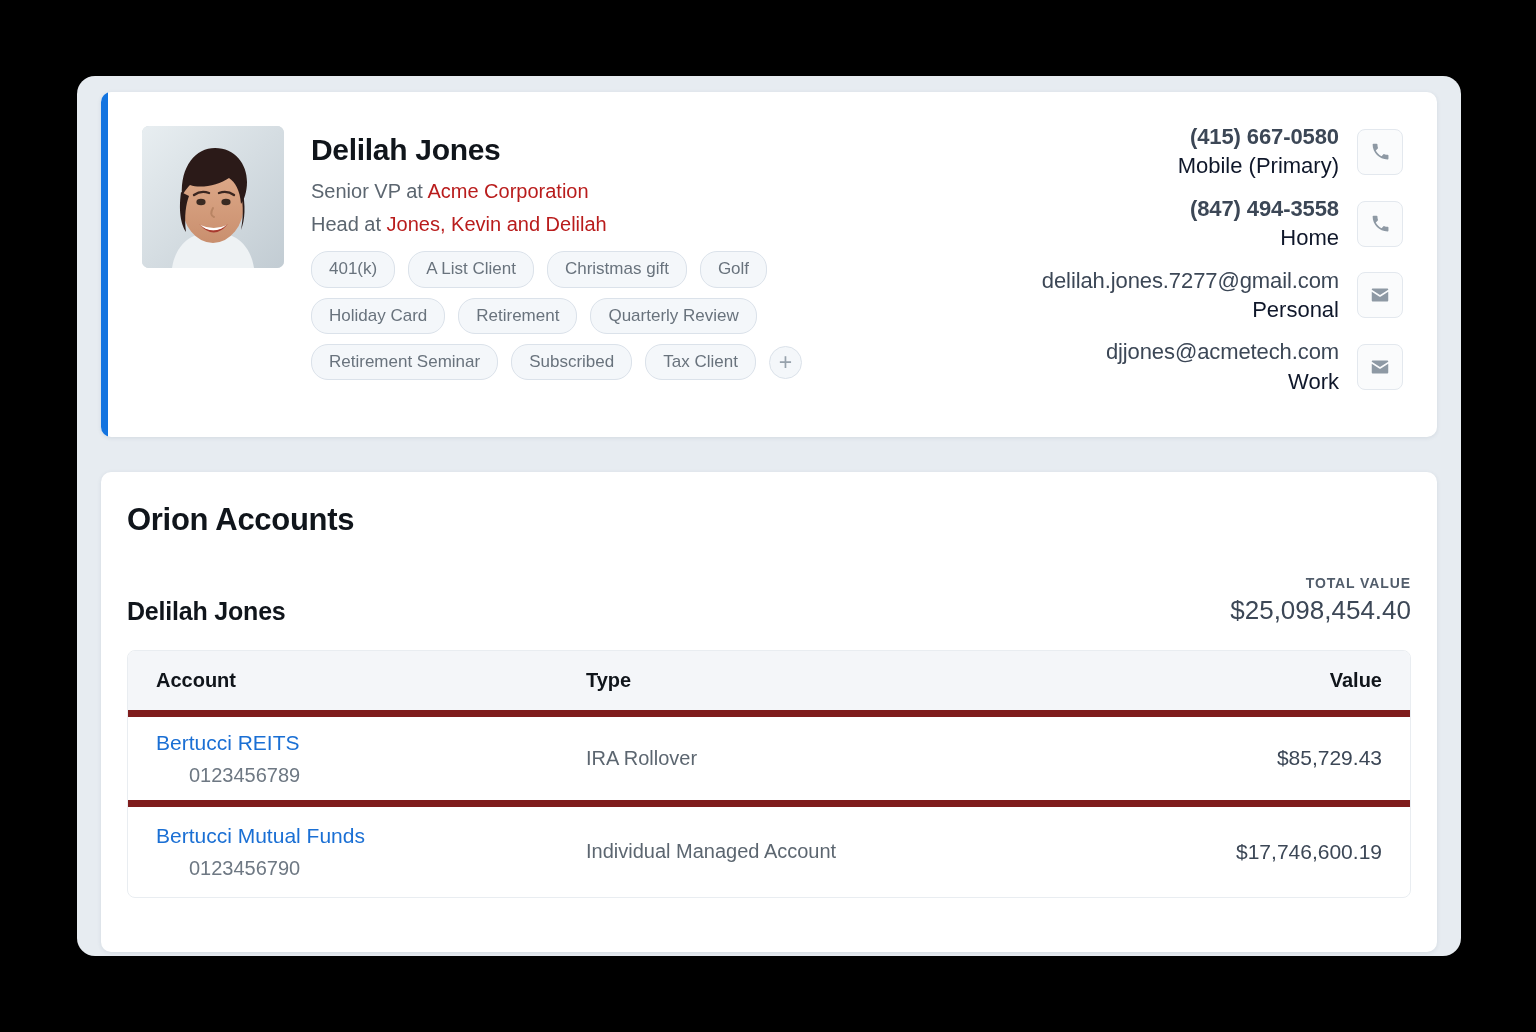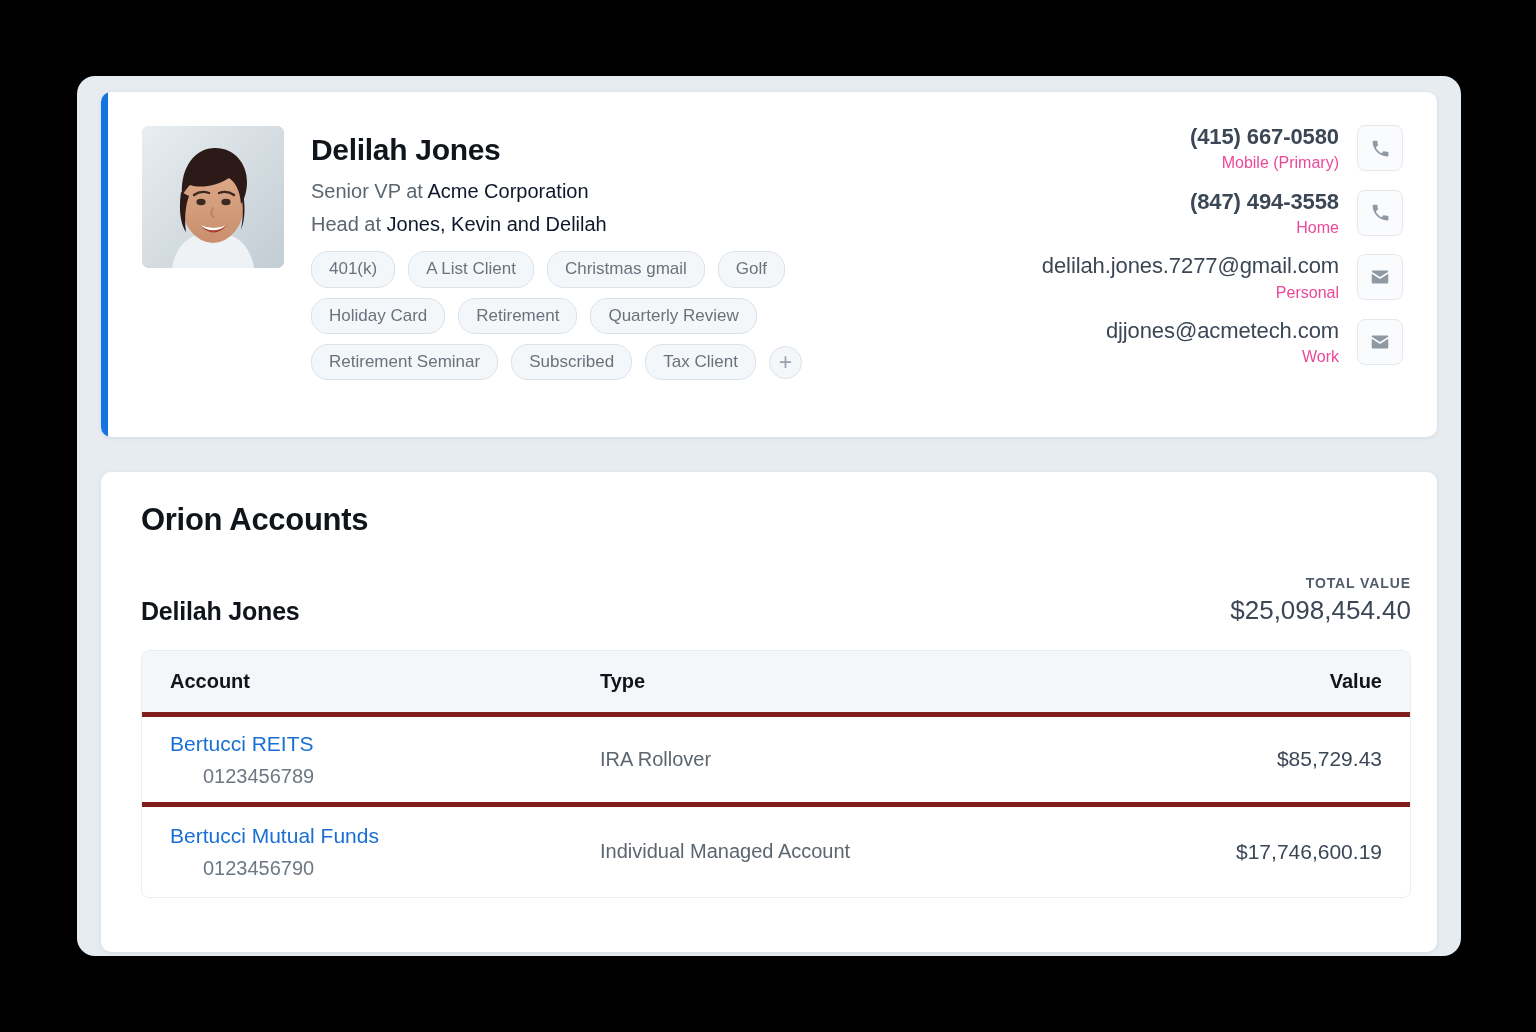--- a/index.html
+++ b/index.html
@@ -84,21 +84,21 @@
     line-height: 1.18;
   }
   .role-line {
     font-size: 20px;
     color: #5c6670;
     margin-top: 11px;
     line-height: 1.3;
     white-space: nowrap;
   }
   .role-line .lnk {
-    color: #0f172a;
+    color: #b91c1c;
     cursor: pointer;
     text-align: center;
   }
   .role-line.second { margin-top: 7px; }
 
   .tags {
     margin-top: 14px;
     display: flex;
     flex-wrap: wrap;
     gap: 10px 13px;
@@ -143,22 +143,22 @@
   .cm-text { text-align: right; margin-right: 18px; }
   .cm-value {
     font-size: 22px;
     color: #3c4756;
     font-weight: bold;
     line-height: 1.2;
     letter-spacing: -0.1px;
   }
   .cm-value.email { font-weight: normal; font-size: 22px; color: #3c4756; }
   .cm-label {
-    font-size: 16px;
-    color: #ec4899;
+    font-size: 22px;
+    color: #0f172a;
     margin-top: 3px;
     line-height: 1.2;
   }
   .cm-btn {
     width: 46px; height: 46px;
     border-radius: 8px;
     border: 1px solid #e3e8ee;
     background: #fafbfc;
     display: flex;
     align-items: center;
@@ -203,21 +203,21 @@
   .tab.active::after {
     content: "";
     position: absolute;
     left: 0; right: 0;
     bottom: 0;
     height: 4px;
     background: #2680eb;
     border-radius: 2px 2px 0 0;
   }
 
-  .panel-body { padding: 30px 26px 0 40px; }
+  .panel-body { padding: 30px 26px 0 26px; }
 
   .panel-head {
     display: flex;
     align-items: center;
     justify-content: space-between;
   }
   .panel-title {
     font-size: 31px;
     font-weight: bold;
     color: #10151b;
@@ -267,21 +267,21 @@
   
   .tbl {
     margin-top: 24px;
     border: 1px solid #e9edf1;
     border-radius: 8px;
     overflow: hidden;
   }
   .tbl-row {
     display: flex;
     align-items: center;
-    border-bottom: 5px solid #7f1d1d;
+    border-bottom: 7px solid #7f1d1d;
   }
   .tbl-row:last-child { border-bottom: none; }
   .tbl-head {
     background: #f4f6f9;
     height: 66px;
   }
   .th, .td { padding: 0 28px; }
   .col-account { flex: 0 0 430px; }
   .col-type { flex: 1 1 auto; }
   .col-value { flex: 0 0 330px; text-align: right; }
@@ -360,21 +360,21 @@
           <div class="role-line">
             <span>Senior VP at </span><span class="lnk">Acme Corporation</span>
           </div>
           <div class="role-line second">
             <span>Head at </span><span class="lnk">Jones, Kevin and Delilah</span>
           </div>
 
           <div class="tags">
             <span class="tag">401(k)</span>
             <span class="tag">A List Client</span>
-            <span class="tag">Christmas gmail</span>
+            <span class="tag">Christmas gift</span>
             <span class="tag">Golf</span>
             <span class="tag">Holiday Card</span>
             <span class="tag">Retirement</span>
             <span class="tag">Quarterly Review</span>
             <span class="tag">Retirement Seminar</span>
             <span class="tag">Subscribed</span>
             <span class="tag">Tax Client</span>
             <span class="tag-add">+</span>
           </div>
         </div>

